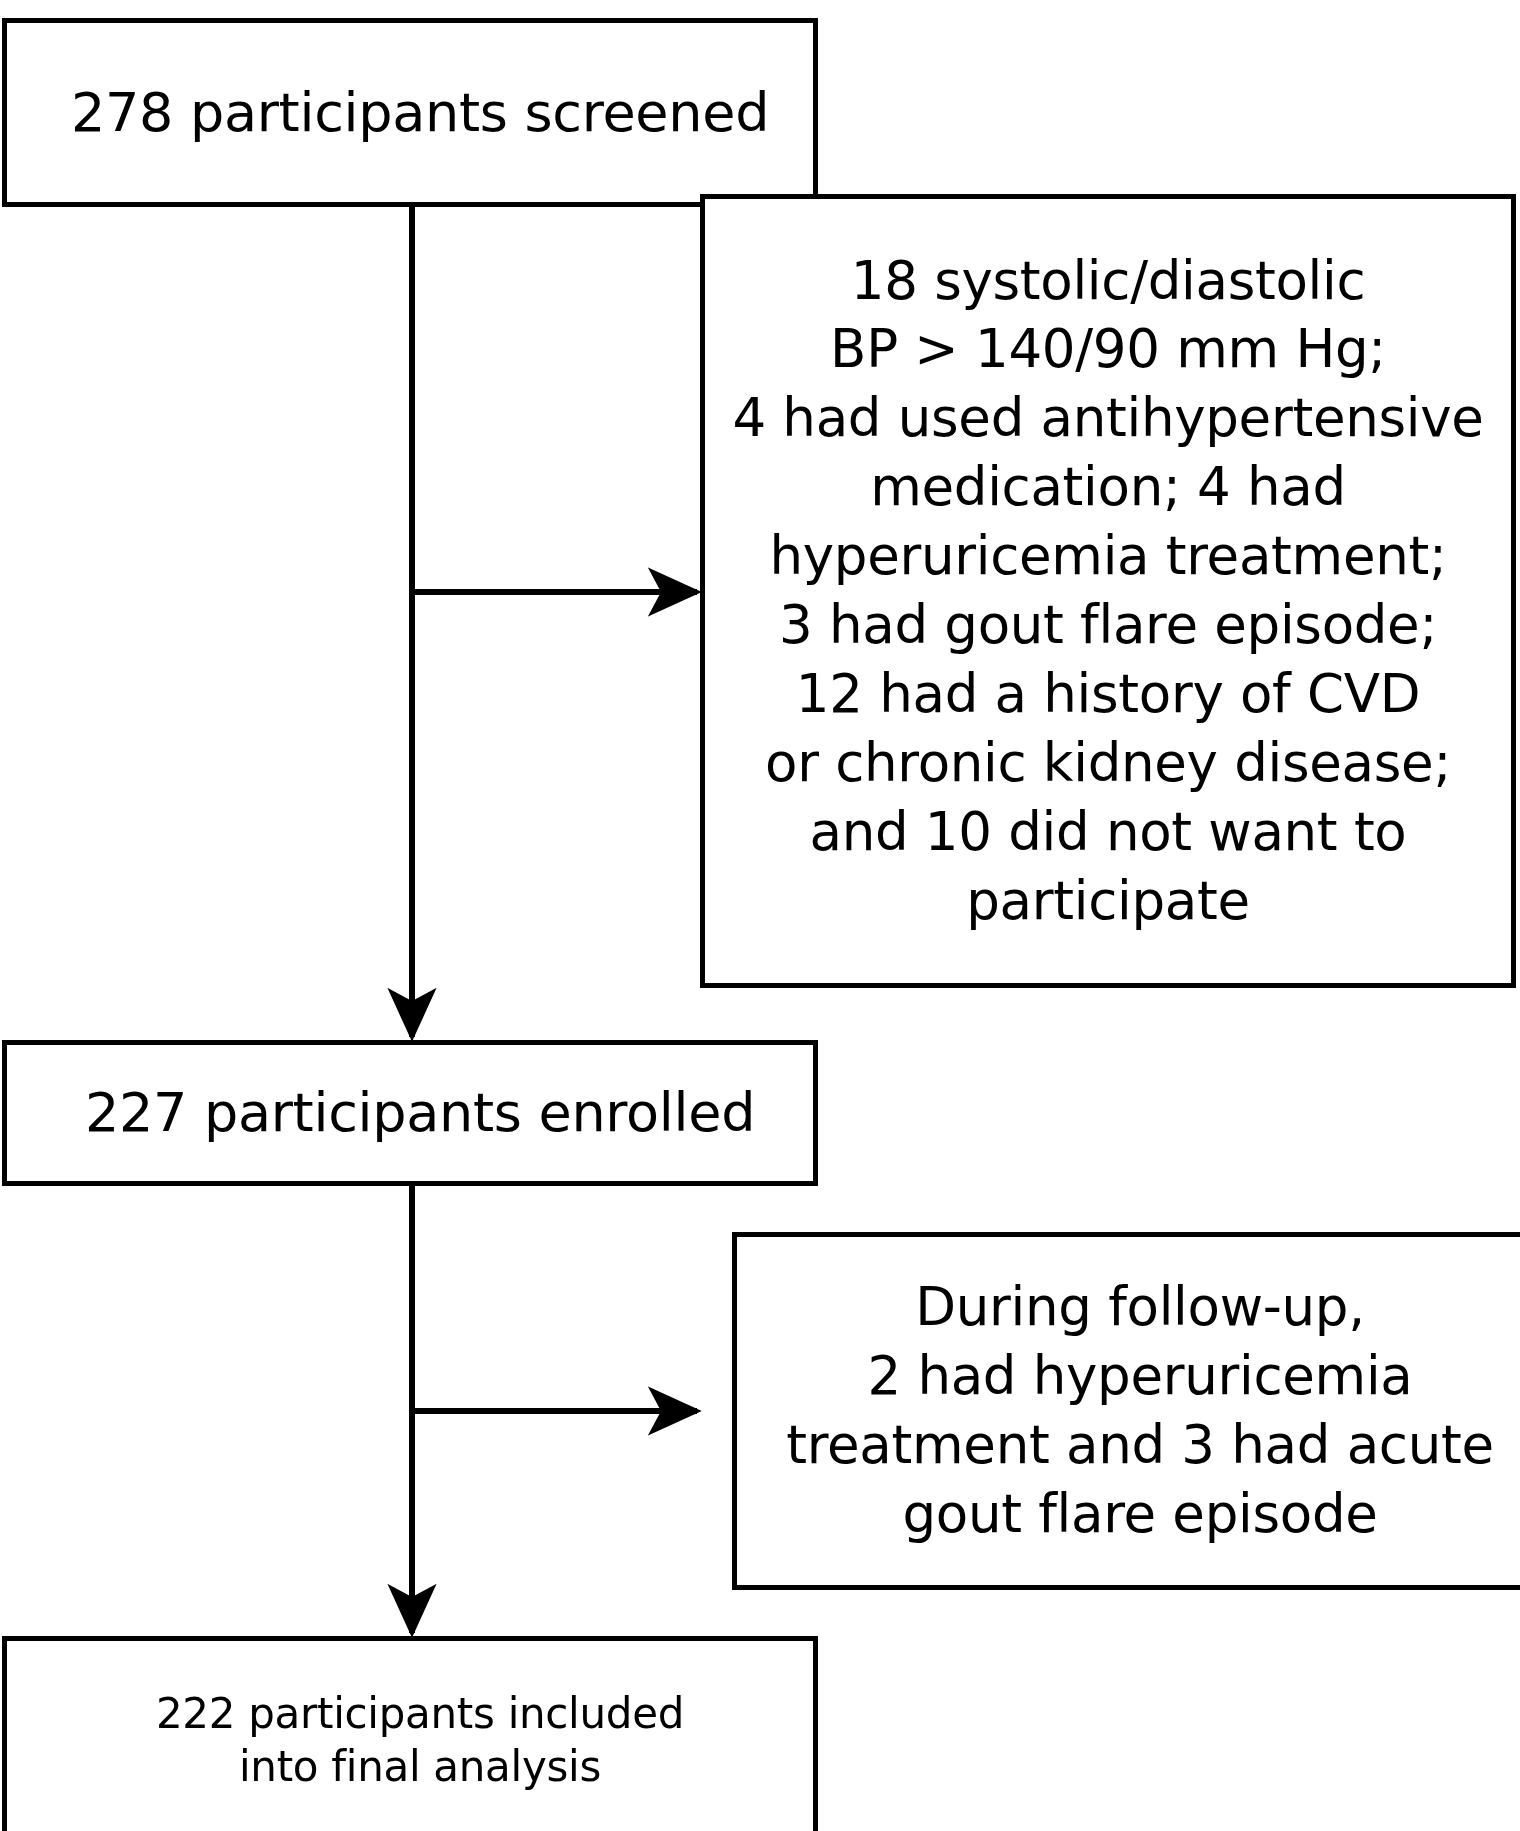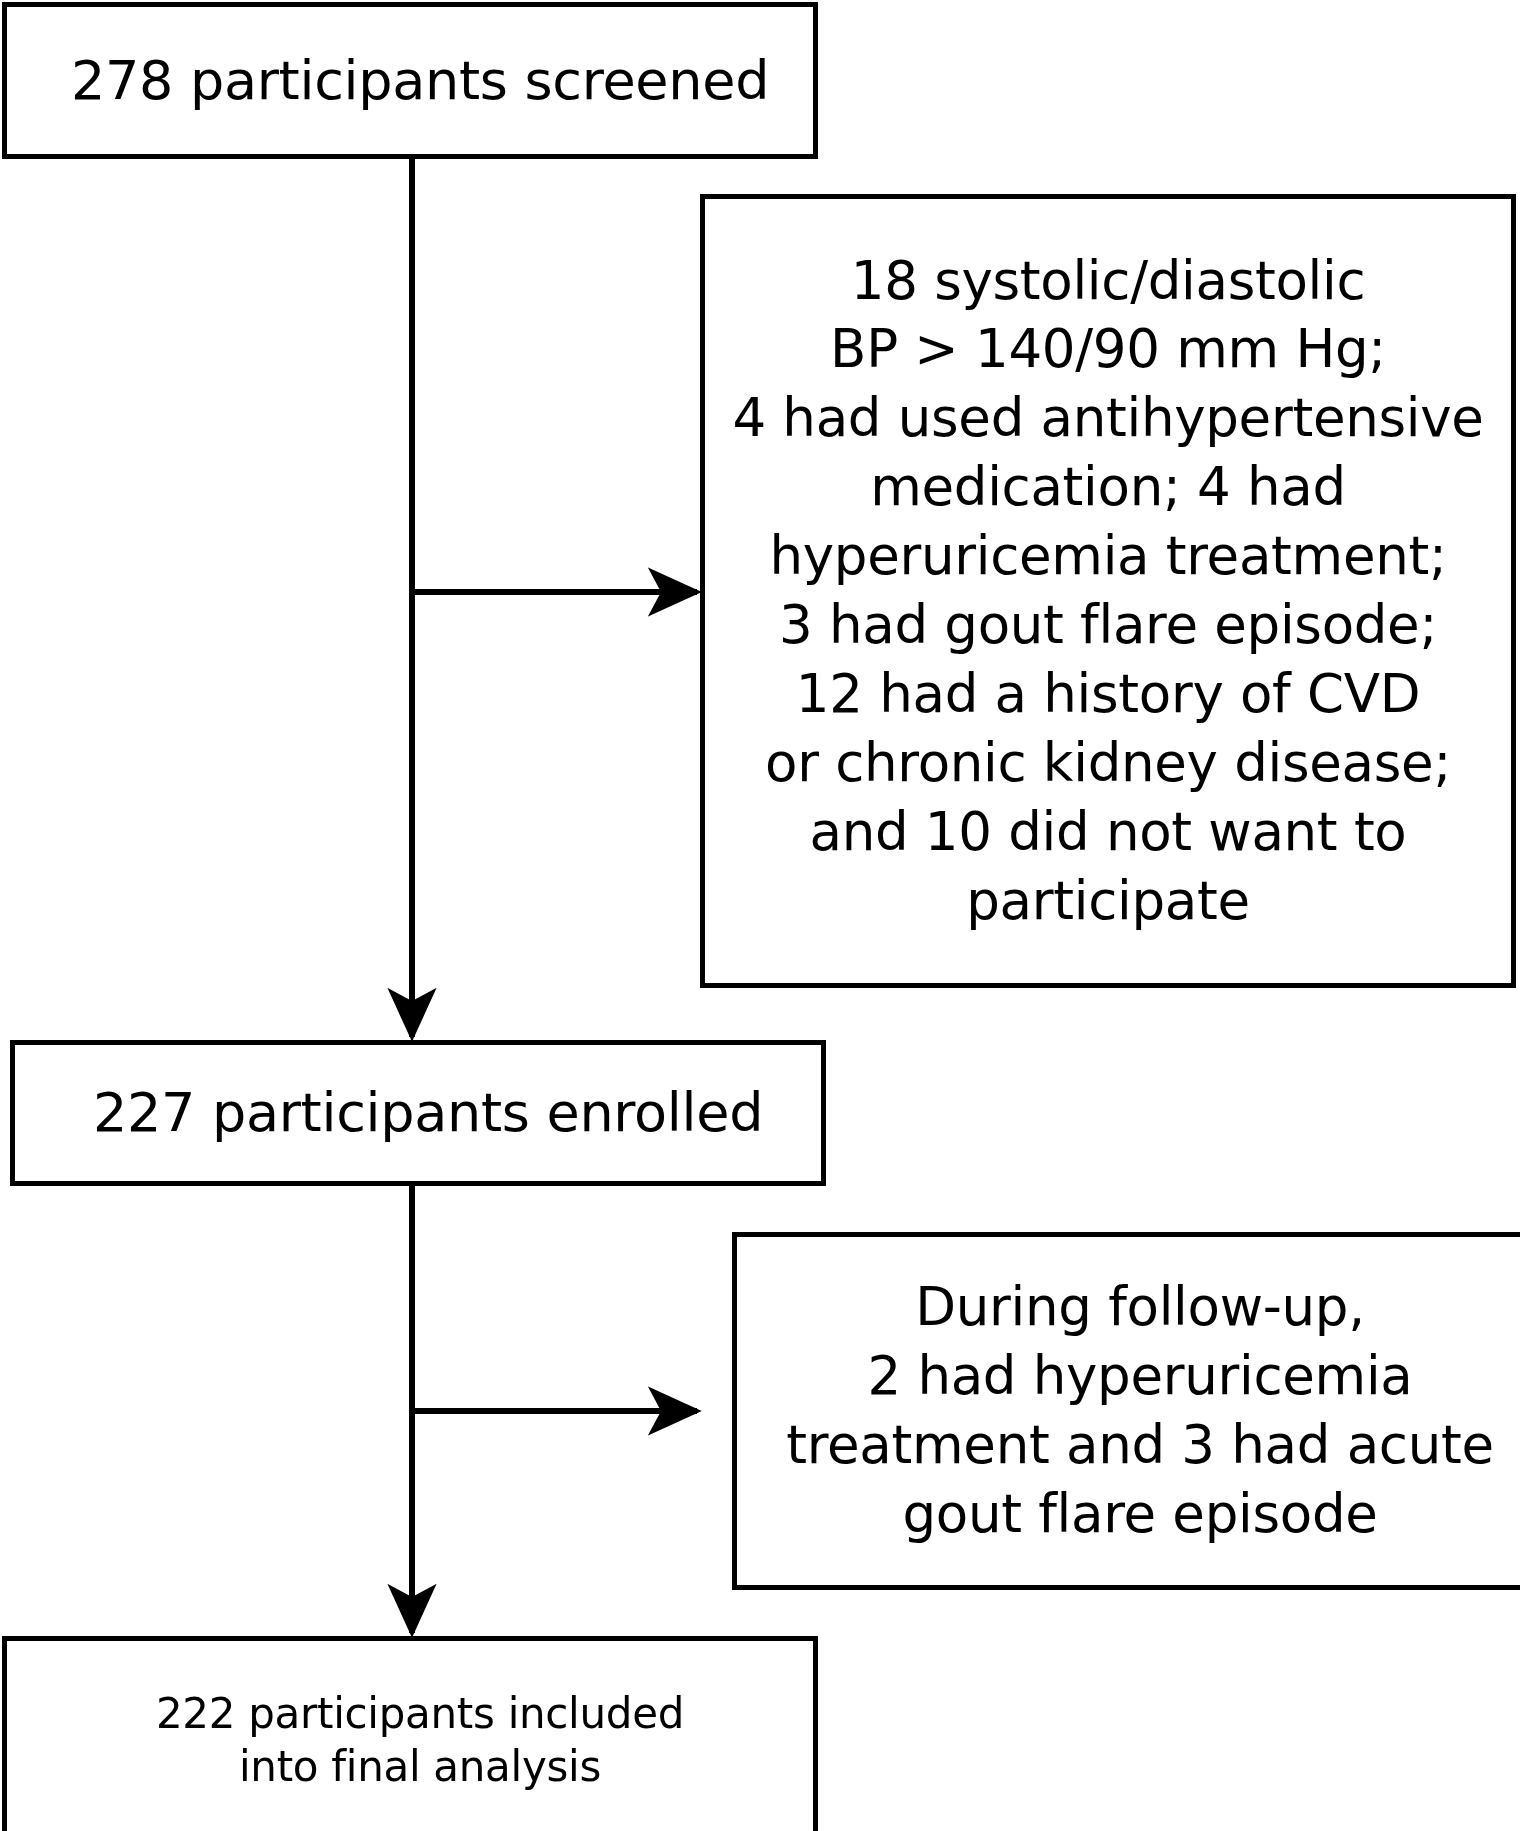--- a/index.html
+++ b/index.html
@@ -35,38 +35,38 @@
     color: #000000;
     text-align: center;
     font-weight: 400;
     line-height: 1.22;
     letter-spacing: -0.3px;
     white-space: pre-line;
   }
 
   
   #box-screened {
-    left: 2px;  top: 2px;  width: 816px;  height: 157px;
+    left: 2px;  top: 18px;  width: 816px;  height: 189px;
   }
   #box-screened .node-text {
     font-size: 54px;
     padding-left: 20px;
   }
 
   #box-excluded {
     left: 700px; top: 194px; width: 816px; height: 794px;
   }
   #box-excluded .node-text {
     font-size: 53px;
     line-height: 1.30;
     padding: 0 14px;
   }
 
   #box-enrolled {
-    left: 10px; top: 1040px; width: 816px; height: 146px;
+    left: 2px; top: 1040px; width: 816px; height: 146px;
   }
   #box-enrolled .node-text {
     font-size: 54px;
     padding-left: 20px;
   }
 
   #box-followup {
     left: 700px; top: 1232px; width: 816px; height: 358px; margin-left: 32px;
   }
   #box-followup .node-text {

